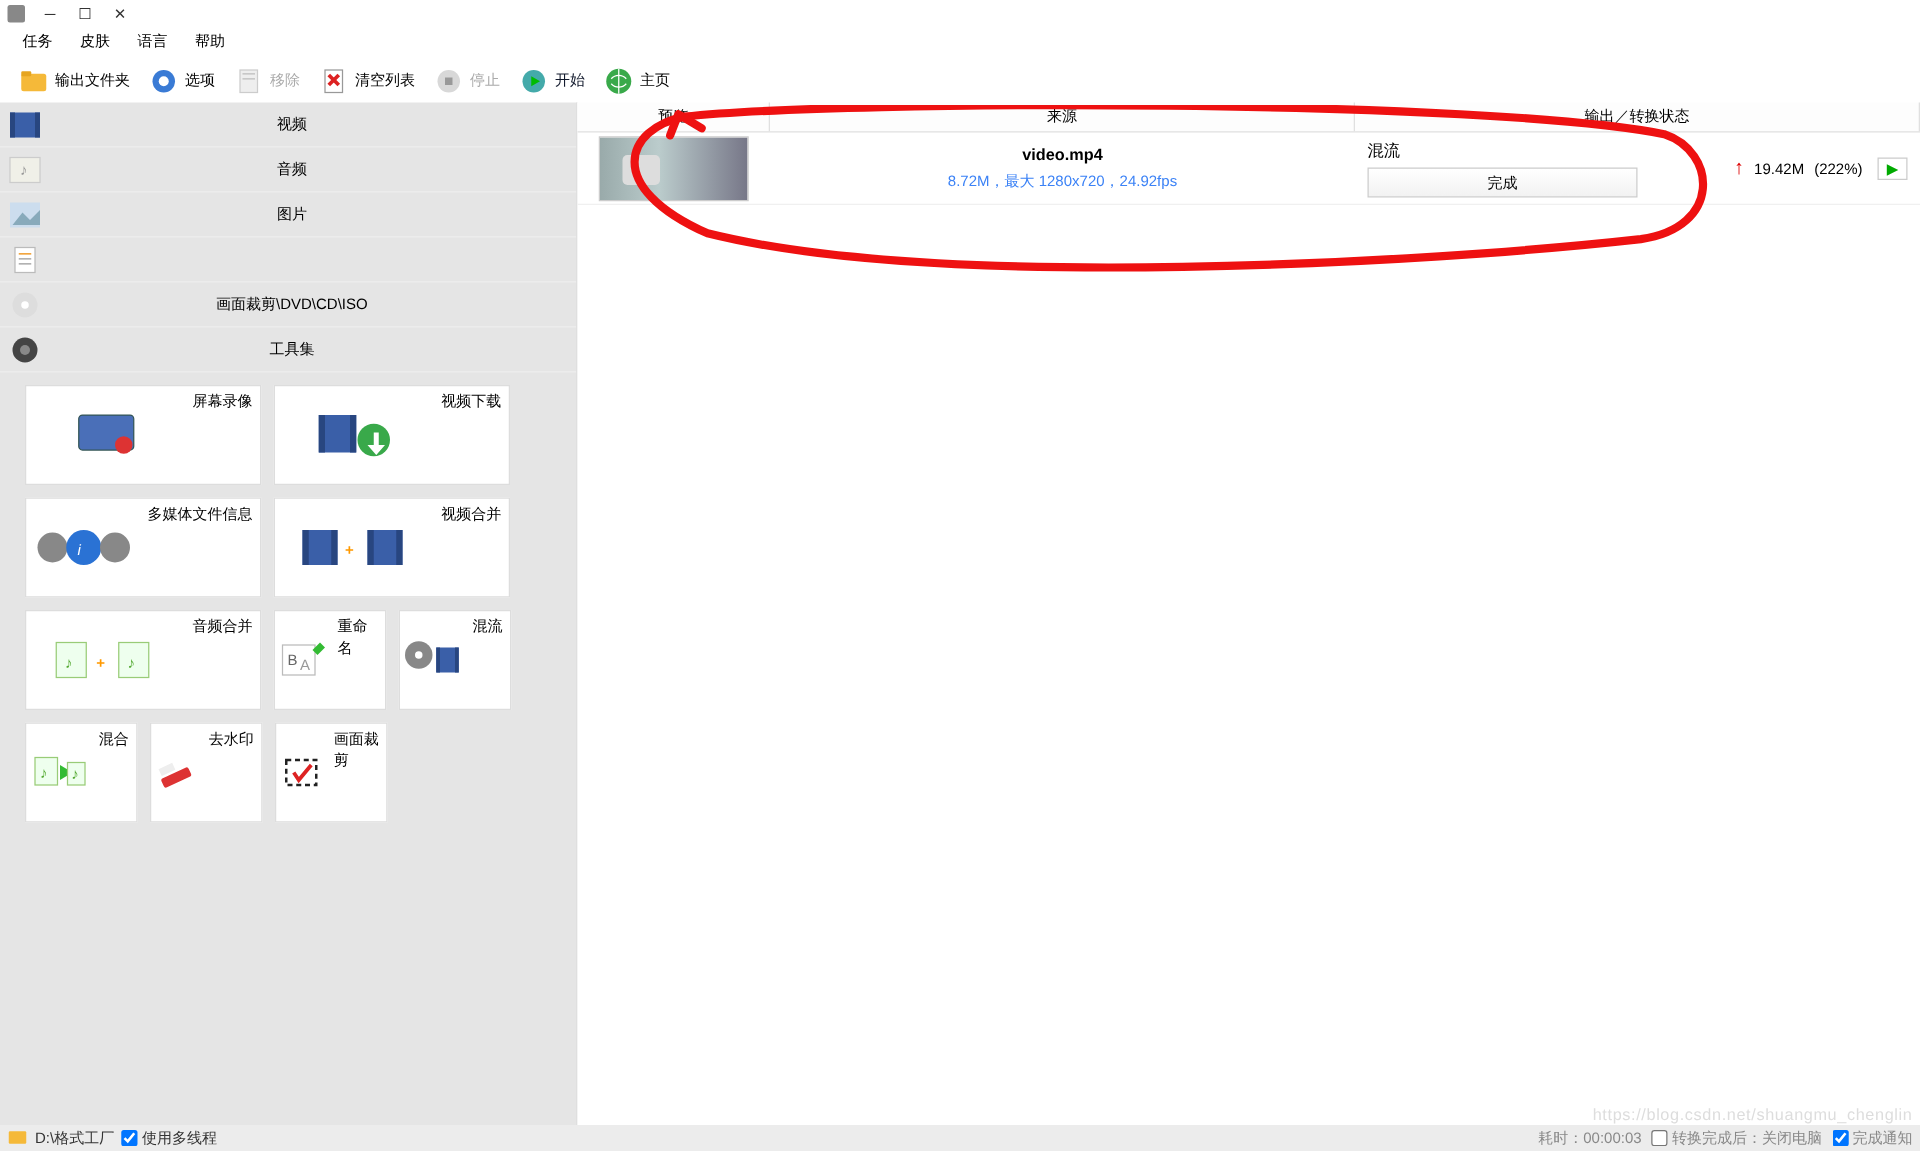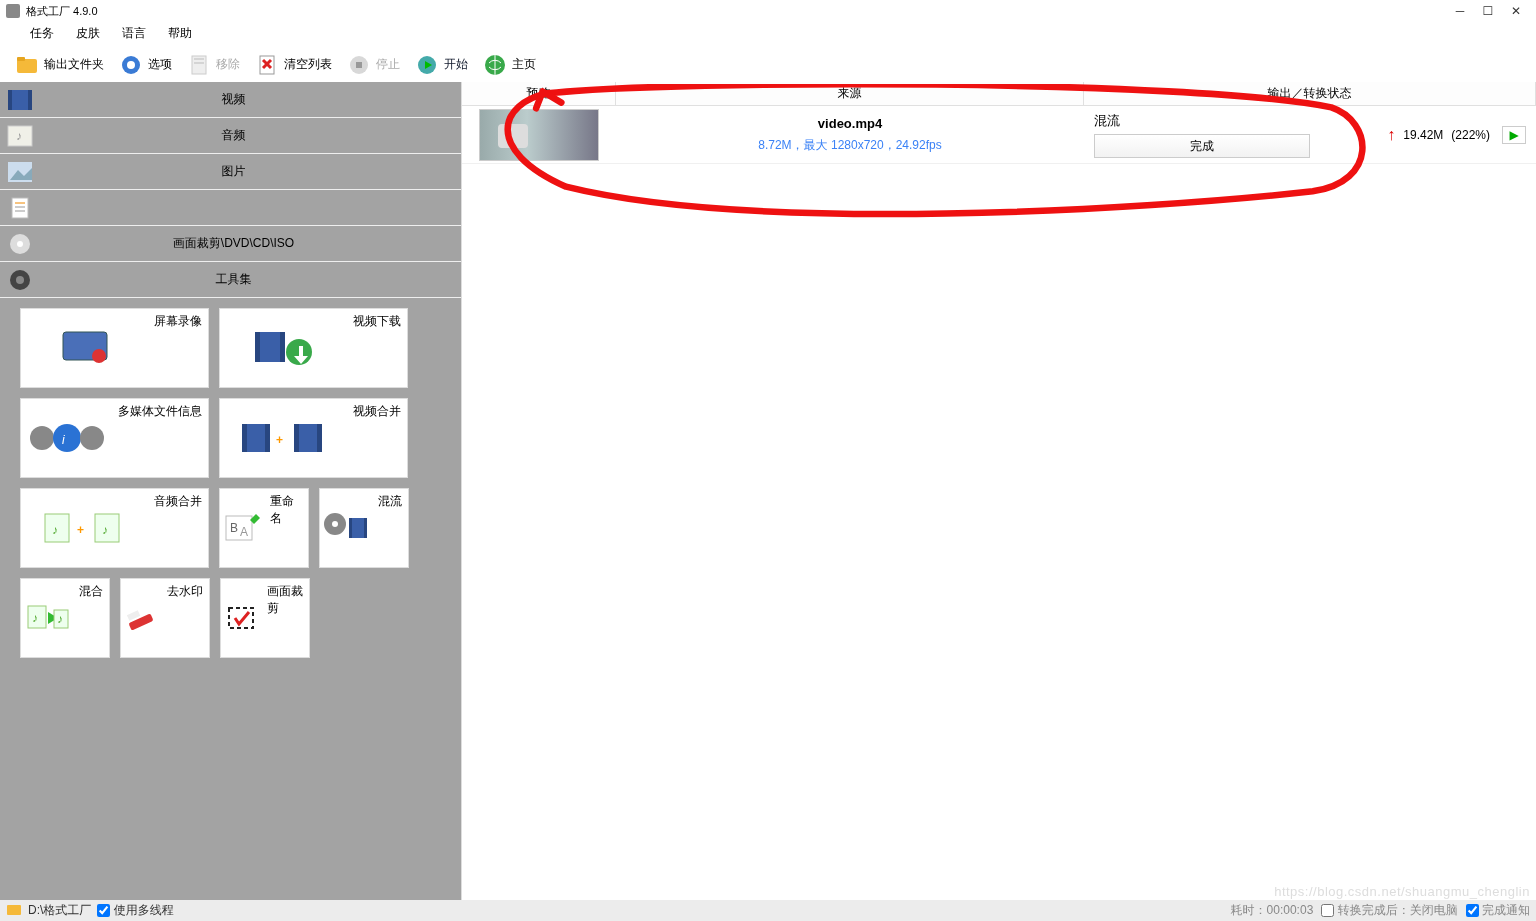--- a/index.html
+++ b/index.html
@@ -3,33 +3,33 @@
 <meta charset="utf-8">
 <style>
 * { box-sizing: border-box; margin: 0; padding: 0; font-family: "Microsoft YaHei", Arial, sans-serif; font-size: 12px; }
 body { background: #fff; width: 1536px; height: 921px; overflow: hidden; position: relative; }
 
 .titlebar { height: 22px; display: flex; align-items: center; padding: 0 6px; background: #fff; }
 .titlebar .app-icon { width: 14px; height: 14px; background: #888; border-radius: 2px; margin-right: 6px; }
 .titlebar .title { flex: 1; font-size: 11px; }
 .titlebar .win-btn { width: 28px; height: 20px; text-align: center; line-height: 20px; font-size: 12px; color: #333; cursor: pointer; }
 
-.menubar { height: 22px; display: flex; align-items: center; padding: 0 24px; gap: 10px; font-size: 12px; }
+.menubar { height: 22px; display: flex; align-items: center; padding: 0 12px; gap: 10px; font-size: 12px; }
 .menubar span { padding: 2px 6px; cursor: pointer; }
 
 .toolbar { height: 38px; display: flex; align-items: center; padding: 4px 8px 0; gap: 2px; border-bottom: 1px solid transparent; }
 .tool-btn { display: flex; align-items: center; gap: 4px; padding: 2px 6px; cursor: pointer; height: 32px; }
 .tool-btn .ic { width: 26px; height: 26px; display: flex; align-items: center; justify-content: center; }
 .tool-lbl { font-size: 12px; }
 .tool-btn.disabled .tool-lbl { color: #aaa; }
 .tool-btn .red-lbl { color: #0f172a; }
 
 .content { display: flex; height: 820px; }
 
-.sidebar { width: 462px; border-right: 1px solid #ddd; background: #a3a3a3; overflow-y: auto; }
+.sidebar { width: 462px; border-right: 1px solid #ddd; background: #e5e5e5; overflow-y: auto; }
 
 .cat { height: 36px; display: flex; align-items: center; border-bottom: 1px solid #eee; cursor: pointer; }
 .cat .cic { width: 34px; height: 30px; display: flex; align-items: center; justify-content: center; margin: 0 3px; }
 .cat .clbl { flex: 1; text-align: center; padding-right: 34px; }
 
 .tools-area { padding: 10px 20px; display: flex; flex-wrap: wrap; gap: 10px; }
 .tool-card { width: 189px; height: 80px; border: 1px solid #ddd; background: #fff; display: flex; flex-direction: row; cursor: pointer; position: relative; }
 .tool-card.small { width: 90px; }
 .tool-card .cimg { flex: 1; display: flex; align-items: center; justify-content: center; }
 .tool-card .clbl { padding: 4px 6px 6px; font-size: 12px; }
@@ -61,21 +61,20 @@
 .statusbar { position: absolute; left: 0; right: 0; bottom: 0; height: 21px; background: #ececec; display: flex; align-items: center; padding: 0 6px; font-size: 11px; gap: 6px; color: #333; }
 .statusbar input[type=checkbox] { vertical-align: middle; }
 .status-right { margin-left: auto; display: flex; align-items: center; gap: 8px; color: #888; }
 .watermark { position: absolute; right: 6px; bottom: 22px; color: #ddd; font-size: 13px; letter-spacing: .5px; }
 </style>
 </head>
 <body>
 
 <div class="titlebar">
   <div class="app-icon"></div>
-  <div class="title">格式工厂 4.9.0</div>
   <div class="win-btn">─</div>
   <div class="win-btn">☐</div>
   <div class="win-btn">✕</div>
 </div>
 
 <div class="menubar">
   <span>任务</span>
   <span>皮肤</span>
   <span>语言</span>
   <span>帮助</span>

